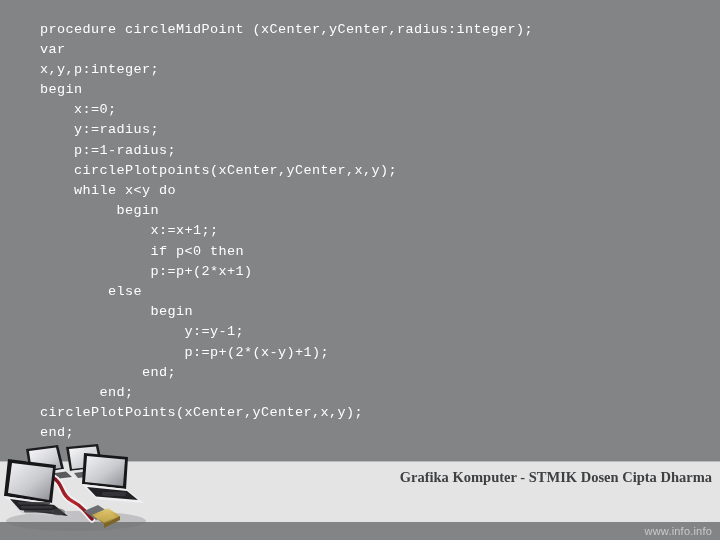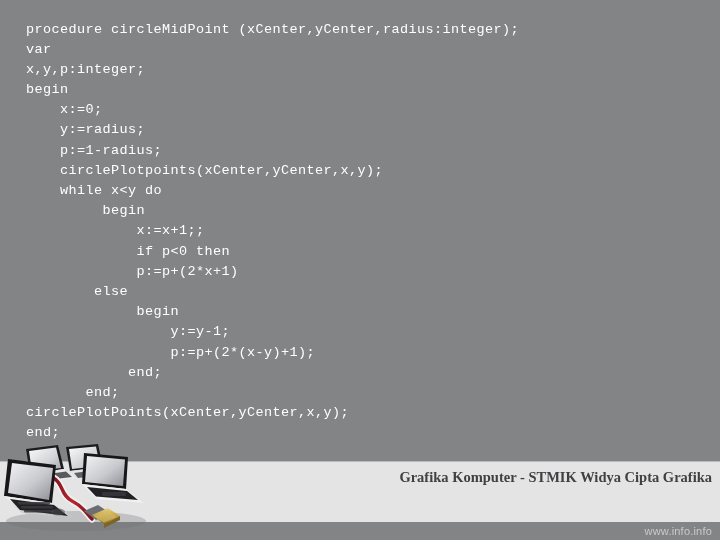--- a/index.html
+++ b/index.html
@@ -24,21 +24,21 @@
     width: 720px;
     font-family: "Liberation Mono", "DejaVu Sans Mono", monospace;
     font-size: 13.5px;
     line-height: 20.2px;
     color: #ffffff;
     white-space: pre;
     letter-spacing: 0.4px;
   }
   .code-line {
     height: 20.2px;
-    padding-left: 26px;
+    padding-left: 40px;
     white-space: pre;
   }
 
   
   #footer-band {
     position: absolute;
     left: 0;
     top: 461px;
     width: 720px;
     height: 61px;
@@ -170,18 +170,18 @@
 
     <g transform="translate(84,62)">
       <polygon points="0,6 14,0 26,8 12,15" fill="#6d6e72"></polygon>
       <polygon points="8,10 24,3 36,11 20,19" fill="url(#goldg)"></polygon>
       <polygon points="10,11.5 23,5.5 33,12 20,17.5" fill="#d8bf6d" opacity="0.6"></polygon>
       <polygon points="20,19 36,11 36,15 20,23" fill="#7d6623"></polygon>
     </g>
   </svg>
 
   <div id="footer-text" style="color: rgb(63, 64, 66);">
-    <div>Grafika Komputer - STMIK Widya Cipta Grafika</div>
+    <div>Grafika Komputer - STMIK Dosen Cipta Dharma</div>
   </div>
 
   <div id="watermark" style="color: rgb(201, 202, 203);">www.info.info</div>
 
 </div>
 
 </body></html>

